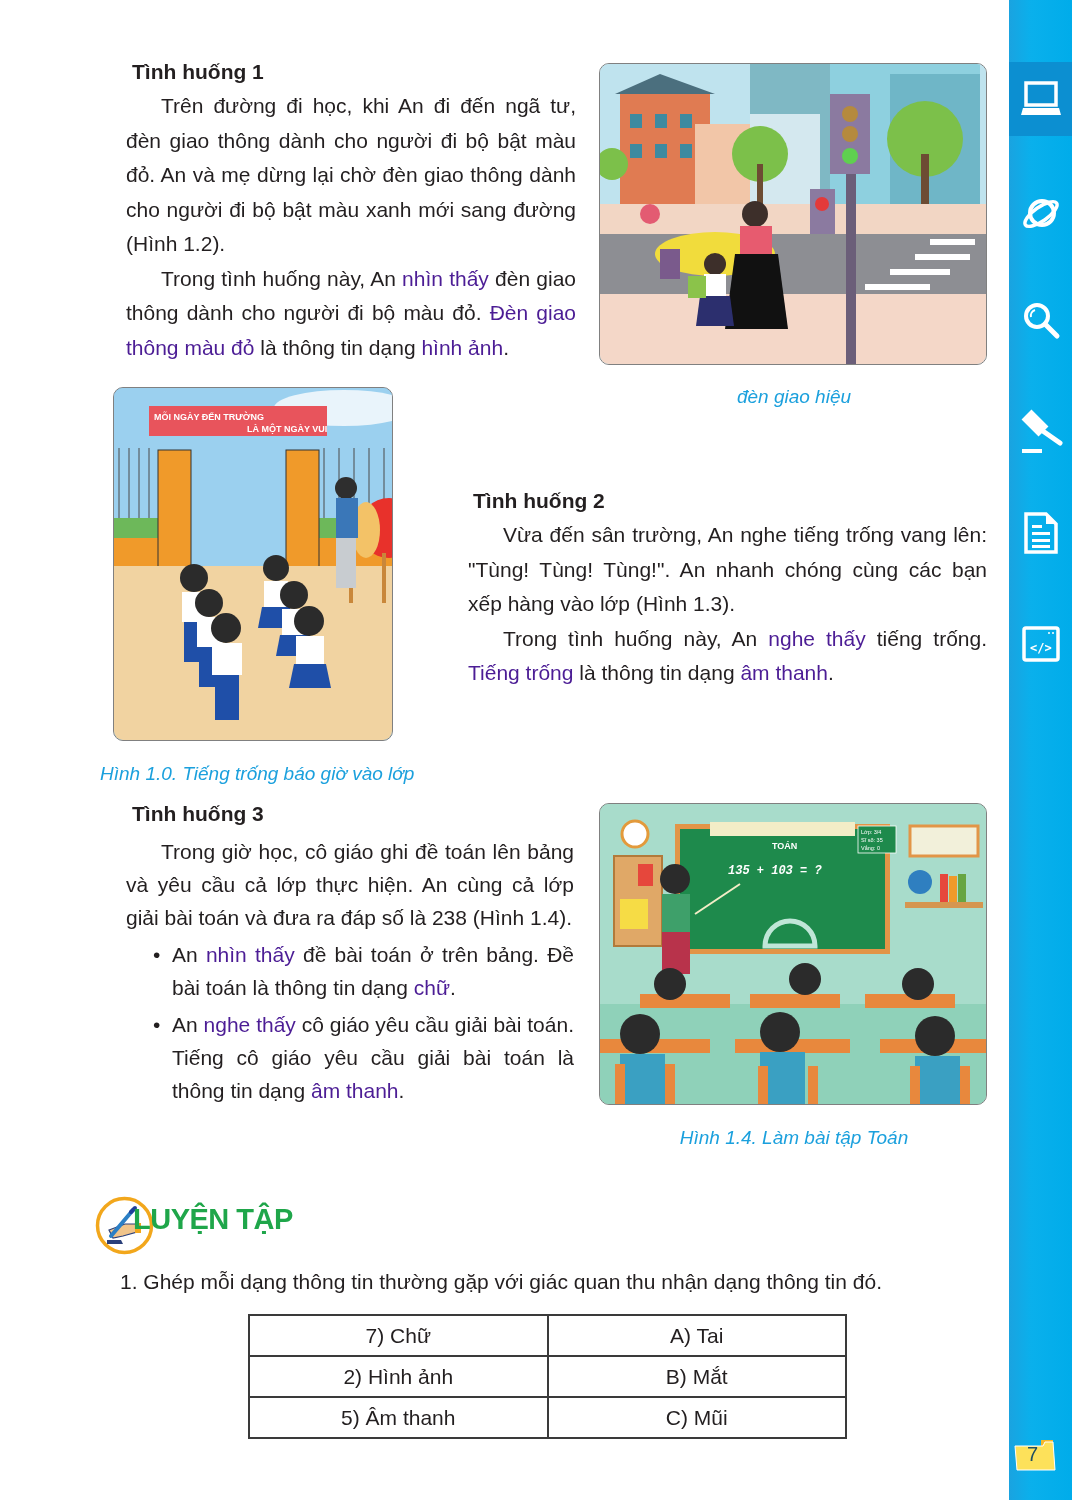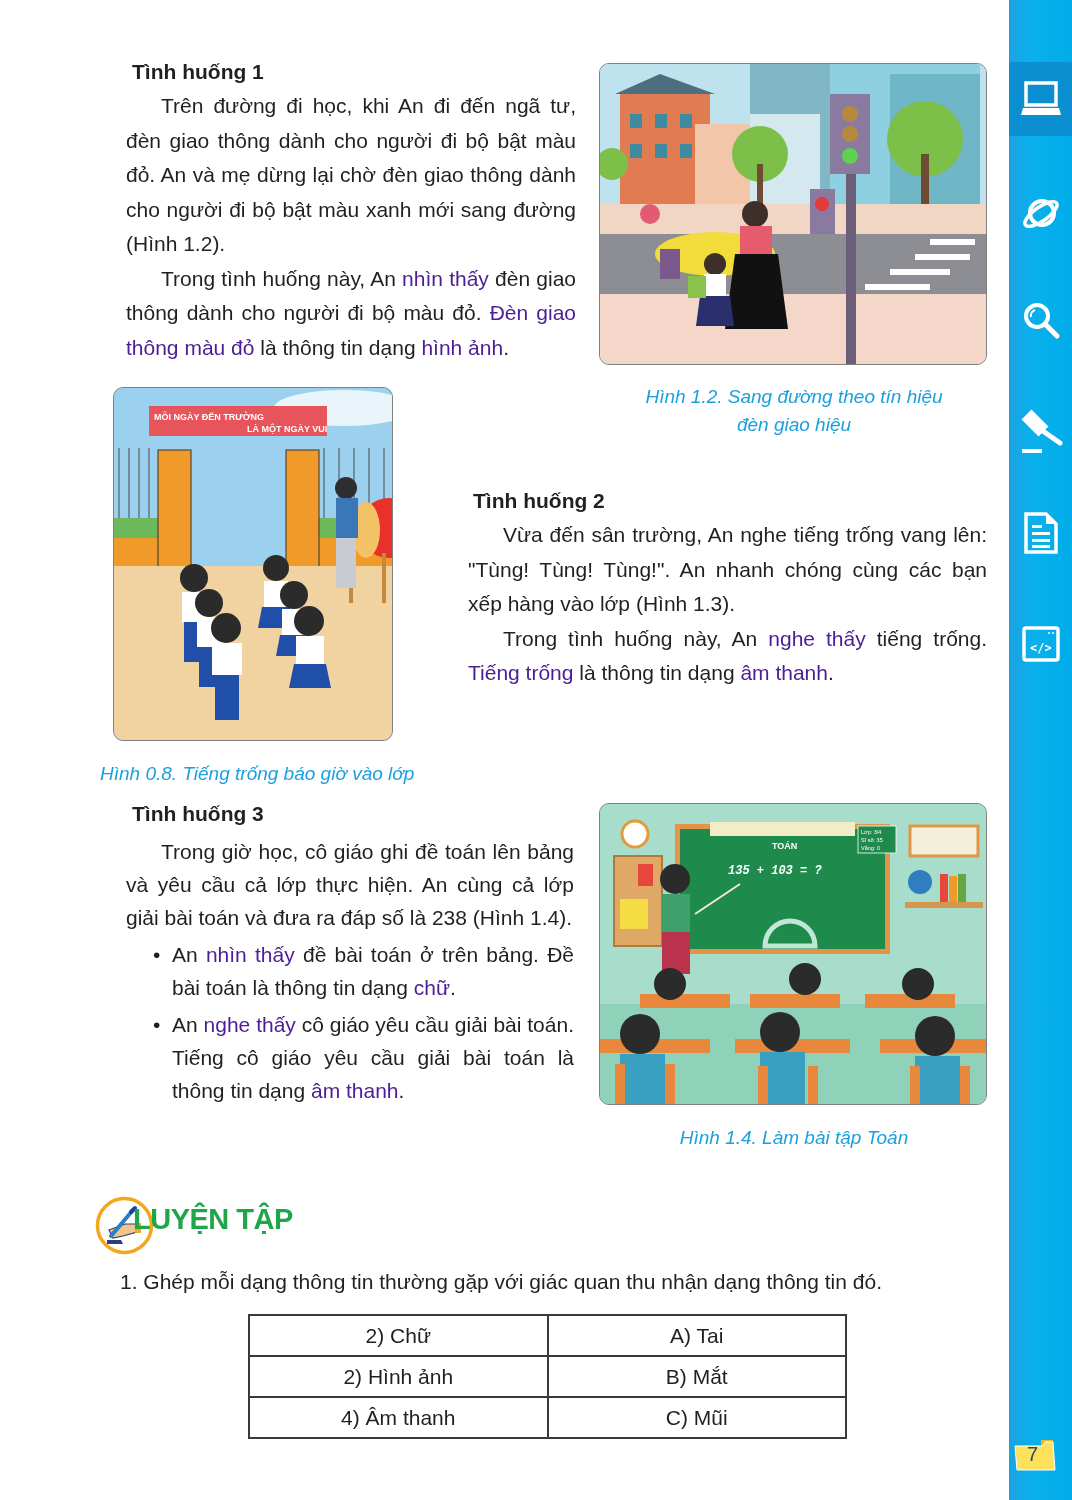--- a/index.html
+++ b/index.html
@@ -80,21 +80,20 @@
     <circle cx="155" cy="150" r="13" fill="#3d2f2a"></circle>
     <rect x="140" y="162" width="32" height="30" fill="#e75b6f"></rect>
     <path d="M135,190 L178,190 L188,265 L125,265 Z" fill="#111111"></path>
     <circle cx="115" cy="200" r="11" fill="#3d2f2a"></circle>
     <rect x="104" y="210" width="22" height="25" fill="#ffffff"></rect>
     <path d="M100,232 L130,232 L134,262 L96,262 Z" fill="#2c2f6e"></path>
     <rect x="88" y="212" width="18" height="22" fill="#8bc34a"></rect>
   </svg>
 </div>
 <div class="caption" style="left:600px; top:383px; width:388px;">
-  <div>Hình 1.2. Sang đường theo tín hiệu</div>
   <div>đèn giao hiệu</div>
 </div>
 
 <div class="figure" style="left:113px; top:387px; width:280px; height:354px; background:#8fc7ea;">
   <svg width="302" height="354" viewBox="0 0 302 354">
     <rect x="0" y="0" width="302" height="180" fill="#9bd0ef"></rect>
     <ellipse cx="230" cy="20" rx="70" ry="18" fill="#e9f4fb"></ellipse>
     <rect x="35" y="18" width="178" height="30" fill="#e8545c"></rect>
     <text x="40" y="32" font-family="Liberation Sans, sans-serif" font-size="9" font-weight="bold" fill="#ffffff">MỖI NGÀY ĐẾN TRƯỜNG</text>
     <text x="133" y="44" font-family="Liberation Sans, sans-serif" font-size="9" font-weight="bold" fill="#ffffff">LÀ MỘT NGÀY VUI</text>
@@ -148,21 +147,21 @@
 </div>
 
 <div class="heading" style="left:473px; top:486px;">Tình huống 2</div>
 <div class="para" style="left:438px; top:518px; width:549px;">
   <p>Vừa đến sân trường, An nghe tiếng trống vang lên: "Tùng! Tùng! Tùng!". An nhanh chóng cùng các bạn xếp hàng vào lớp (Hình 1.3).</p>
   <p>
     <span>Trong tình huống này, An </span><span class="hl">nghe thấy</span><span> tiếng trống. </span><span class="hl">Tiếng trống</span><span> là thông tin dạng </span><span class="hl">âm thanh</span><span>.</span>
   </p>
 </div>
 
-<div class="caption" style="left:100px; top:760px; width:330px; text-align:left;">Hình 0.8. Tiếng trống báo giờ vào lớp</div>
+<div class="caption" style="left:100px; top:760px; width:330px; text-align:left;">Hình 1.0. Tiếng trống báo giờ vào lớp</div>
 
 <div class="heading" style="left:132px; top:799px;">Tình huống 3</div>
 <div class="para" style="left:96px; top:835px; width:478px; line-height:33px;">
   <p style="margin-bottom:4px;">Trong giờ học, cô giáo ghi đề toán lên bảng và yêu cầu cả lớp thực hiện. An cùng cả lớp giải bài toán và đưa ra đáp số là 238 (Hình 1.4).</p>
   <div style="position:relative; padding-left:76px; margin-bottom:4px;">
     <span style="position:absolute; left:57px; top:0;">•</span>
     <span>An </span><span class="hl">nhìn thấy</span><span> đề bài toán ở trên bảng. Đề bài toán là thông tin dạng </span><span class="hl">chữ</span><span>.</span>
   </div>
   <div style="position:relative; padding-left:76px;">
     <span style="position:absolute; left:57px; top:0;">•</span>
@@ -241,29 +240,29 @@
     <path d="M12,44 L26,44 L28,48 L12,48 Z" fill="#2a3f7a"></path>
   </svg>
 </div>
 <div class="lt-title">LUYỆN TẬP</div>
 
 <div style="position:absolute; left:120px; top:1266px; font-size:21px; line-height:32px; white-space:nowrap;">1. Ghép mỗi dạng thông tin thường gặp với giác quan thu nhận dạng thông tin đó.</div>
 
 <table class="match">
   <tbody>
       <tr>
-    <td>2) Chữ</td>
+    <td>7) Chữ</td>
     <td>A) Tai</td>
   </tr>
   <tr>
     <td>2) Hình ảnh</td>
     <td>B) Mắt</td>
   </tr>
   <tr>
-    <td>4) Âm thanh</td>
+    <td>5) Âm thanh</td>
     <td>C) Mũi</td>
   </tr>
 </tbody>
   </table>
 
 <div class="sidebar">
   <div class="sb-item active" style="top:62px;">
     <svg width="40" height="36" viewBox="0 0 40 36">
       <rect x="5" y="2" width="30" height="22" fill="none" stroke="#ffffff" stroke-width="3.5"></rect>
       <path d="M2,27 L38,27 L40,34 L0,34 Z" fill="#ffffff"></path>

